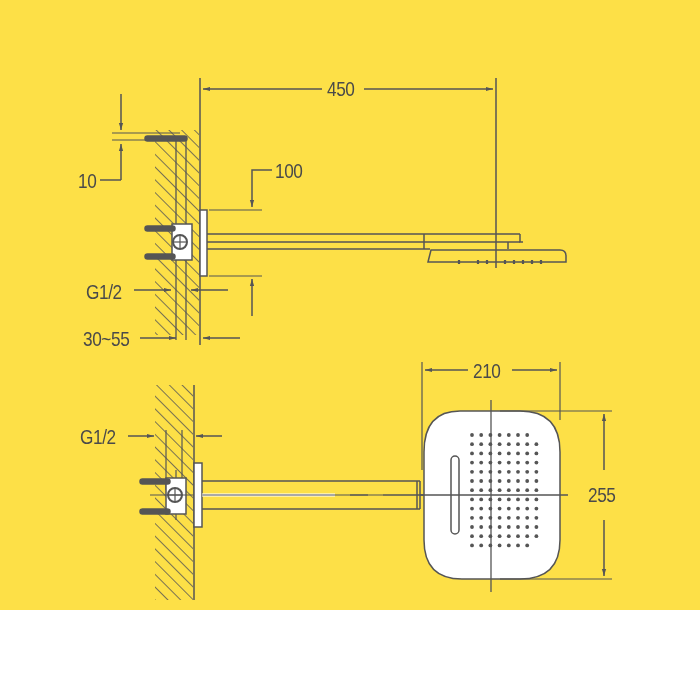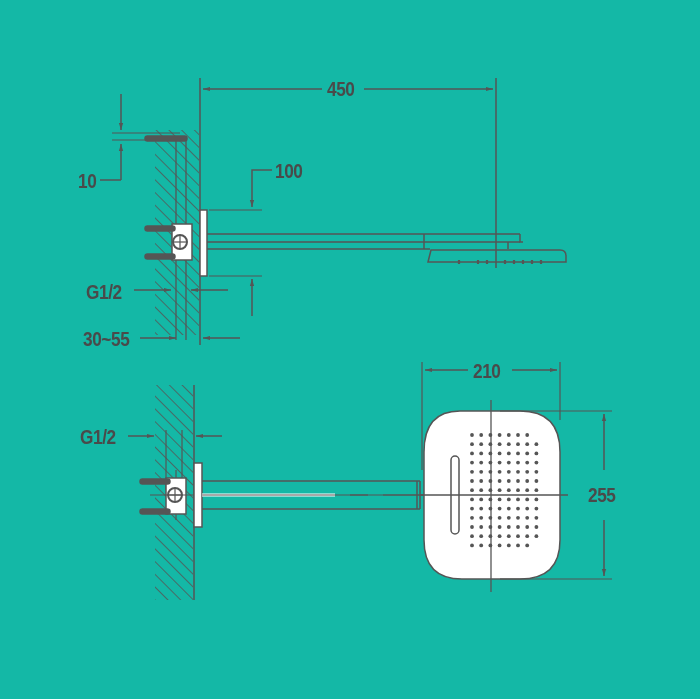--- a/index.html
+++ b/index.html
@@ -1,16 +1,16 @@
 <!DOCTYPE html>
 <html><head>
 <meta charset="utf-8">
 <style>
   html,body{margin:0;padding:0;background:#ffffff;}
-  #canvas{position:relative;width:700px;height:699px;background:#14b8a6;overflow:hidden;font-weight:bold;}
+  #canvas{position:relative;width:700px;height:610px;background:#fde047;overflow:hidden;}
   svg{position:absolute;left:0;top:0;}
   .dim-label{position:absolute;font-family:"Liberation Sans",sans-serif;font-size:21px;color:#4a4a4a;line-height:1;letter-spacing:-0.5px;transform:scaleX(0.82);transform-origin:left top;white-space:nowrap;}
 </style>
 </head>
 <body>
 
 <div id="canvas">
 <svg width="700" height="700" viewBox="0 0 700 700">
   <defs>
     <marker id="arr" viewBox="0 0 10 10" refX="10" refY="5" markerWidth="14" markerHeight="7" orient="auto-start-reverse" markerUnits="userSpaceOnUse">

